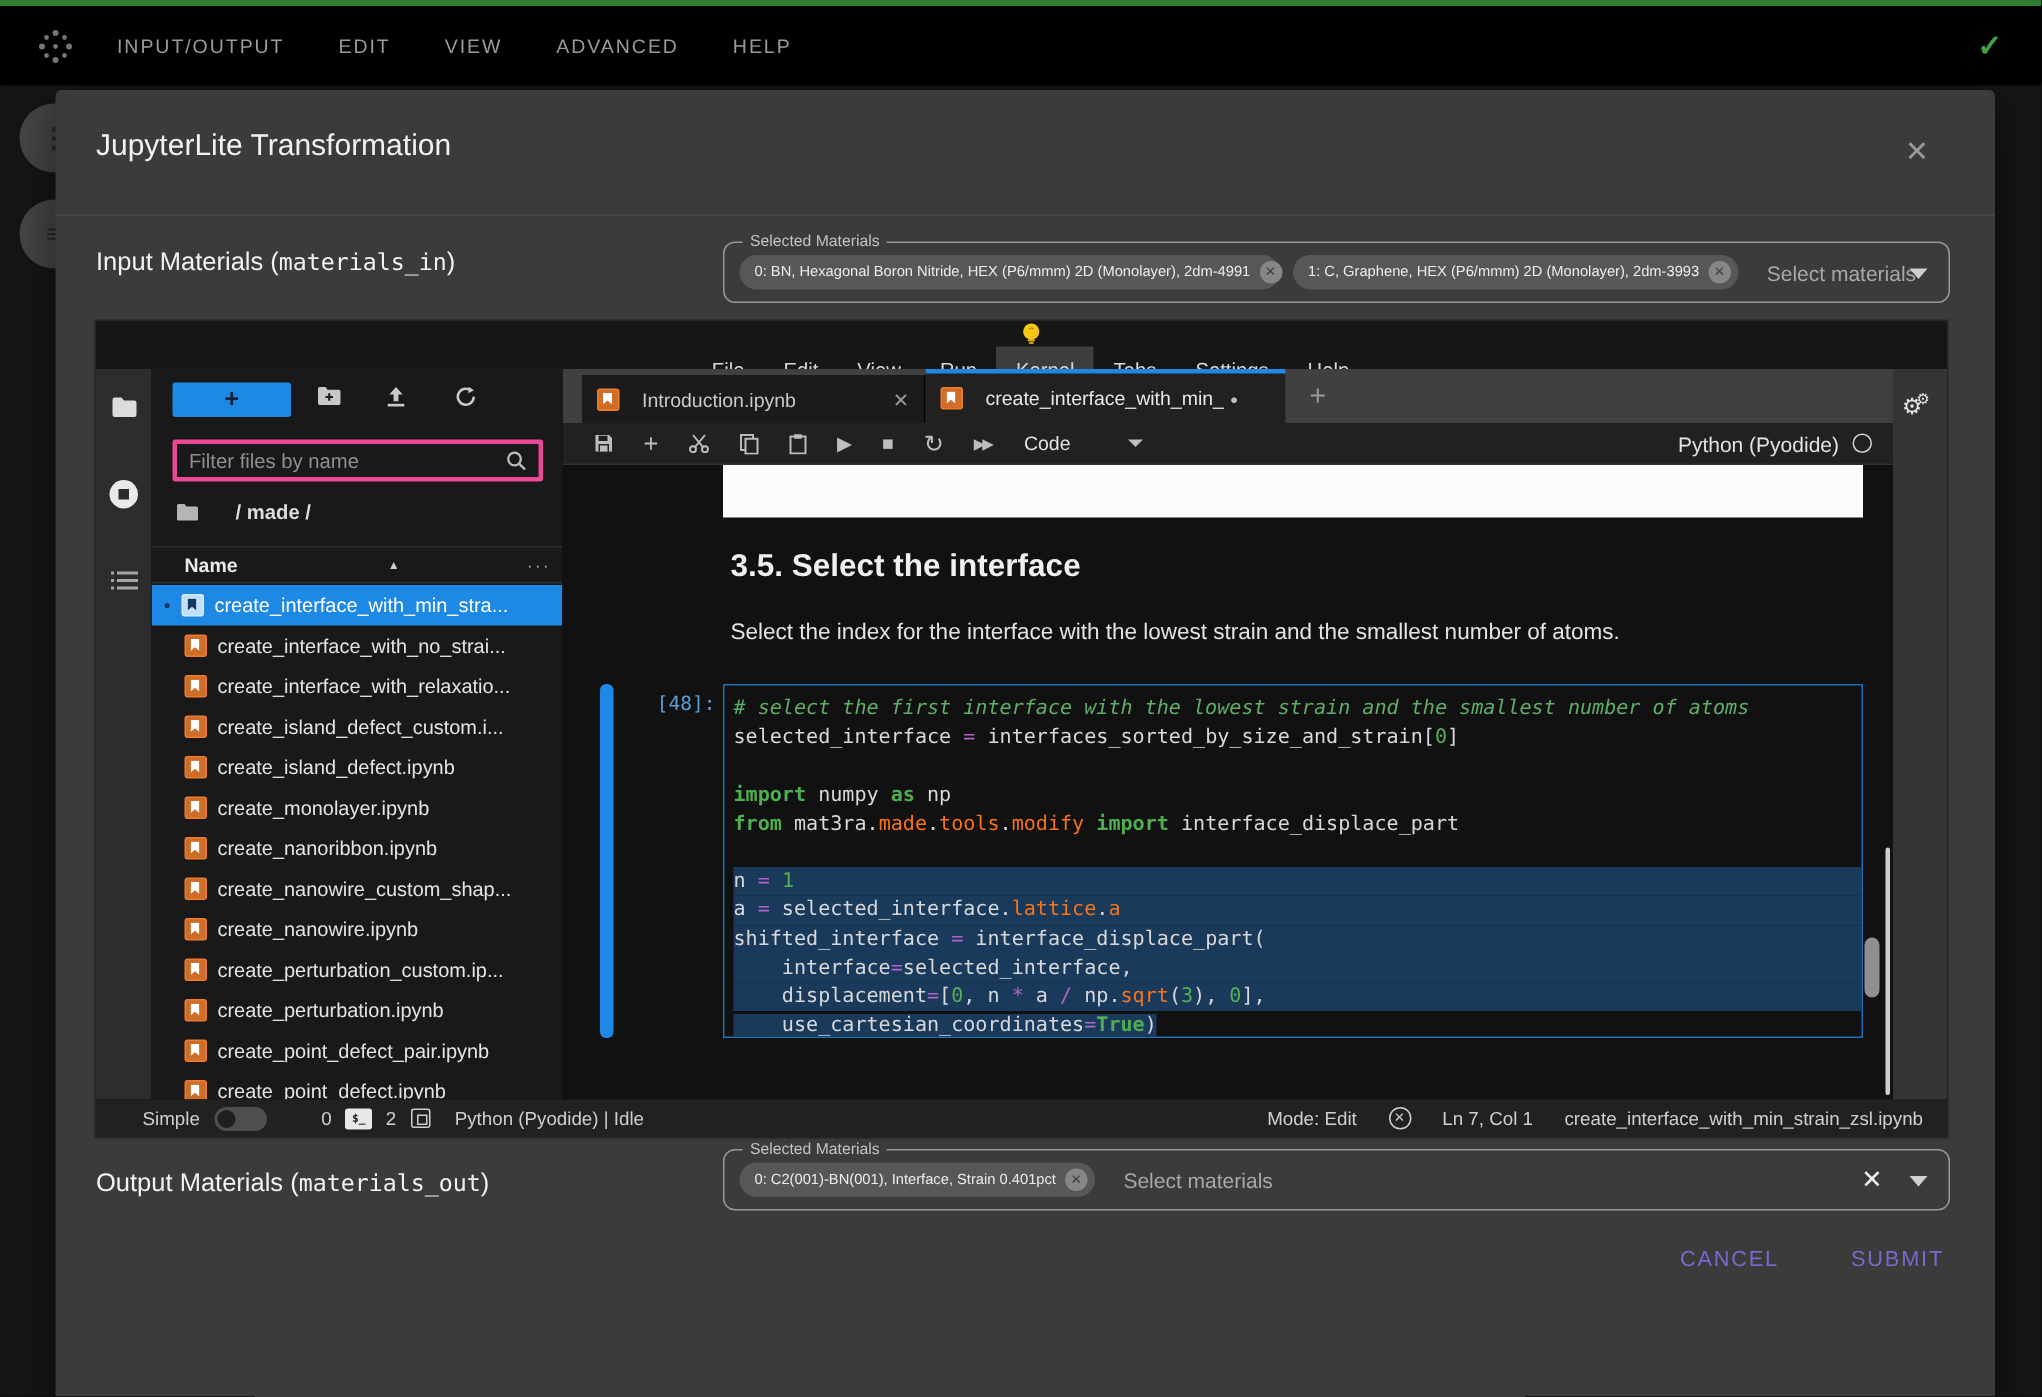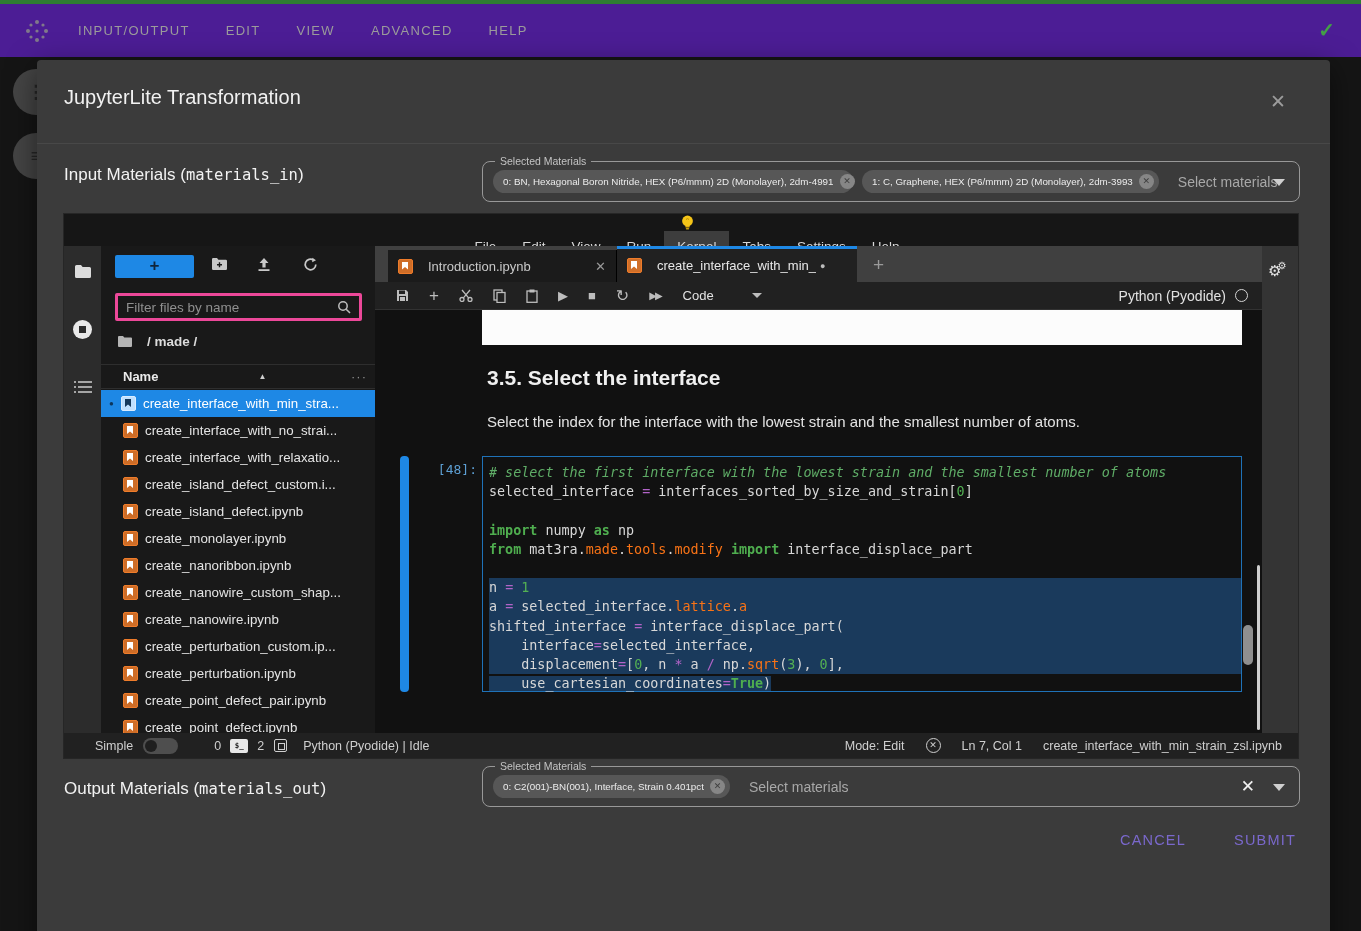--- a/index.html
+++ b/index.html
@@ -6,21 +6,21 @@
   html,body { background:#0f0f0f; }
   #canvas {
     position:relative; width:1361px; height:931px; overflow:hidden;
     background:#151515; font-family:"Liberation Sans", sans-serif;
     -webkit-font-smoothing:antialiased;
   }
   .mono { font-family:"DejaVu Sans Mono", monospace; }
 
   
   #top-strip { position:absolute; left:0; top:0; width:1361px; height:4px; background:#2e7d32; }
-  #appbar { position:absolute; left:0; top:4px; width:1361px; height:53px; background:#4c1d95; display:flex; align-items:center; }
+  #appbar { position:absolute; left:0; top:4px; width:1361px; height:53px; background:#000000; display:flex; align-items:center; }
   #app-logo { margin-left:24px; width:26px; height:26px; flex:0 0 auto; opacity:.85; }
   #app-menu { display:flex; margin-left:28px; gap:36px; }
   #app-menu span { color:#9b9b9b; font-size:13px; letter-spacing:1.3px; cursor:default; }
   #app-check { position:absolute; right:26px; top:14px; color:#43a047; font-size:20px; font-weight:bold; }
 
   
   .bg-circle { position:absolute; width:46px; height:46px; border-radius:50%; background:#454545; z-index:1; display:flex; align-items:center; justify-content:center; }
   #bgc1 { left:13px; top:69px; }
   #bgc2 { left:13px; top:133px; }
   .bg-circle .glyph { color:#262626; font-size:18px; font-weight:bold; line-height:10px; }
@@ -76,21 +76,21 @@
 
   
   #jl-browser { width:274px; height:487px; background:#191919; position:relative; overflow:hidden; }
   #fb-new { position:absolute; left:14px; top:9px; width:79px; height:23px; background:#1e88e5; border-radius:2px; color:#10253a; font-size:17px; font-weight:bold; text-align:center; line-height:22px; cursor:pointer; }
   .fb-tbicon { position:absolute; top:11px; cursor:pointer; }
   #fb-newfolder { left:110px; }
   #fb-upload { left:156px; }
   #fb-refresh { left:202px; }
   #fb-filter { position:absolute; left:14px; top:47px; width:247px; height:28px; border:3px solid #ec4899; border-radius:2px; display:flex; align-items:center; padding:0 8px; }
   #fb-filter .ph { color:#8f8f8f; font-size:13.5px; flex:1; }
-  #fb-crumb { position:absolute; left:16px; top:88px; display:flex; align-items:center; gap:14px; color:#dcdcdc; font-size:13.5px; font-weight:bold; }
+  #fb-crumb { position:absolute; left:16px; top:88px; display:flex; align-items:center; gap:24px; color:#dcdcdc; font-size:13.5px; font-weight:bold; }
   #fb-header { position:absolute; left:0; top:118px; width:274px; height:25px; border-top:1px solid #2e2e2e; border-bottom:1px solid #2e2e2e; display:flex; align-items:center; }
   #fb-header .hname { margin-left:22px; color:#eaeaea; font-size:13px; font-weight:bold; }
   #fb-header .hcaret { margin-left:100px; color:#cfcfcf; font-size:8px; }
   #fb-header .hmore { position:absolute; right:8px; color:#8f8f8f; font-size:13px; letter-spacing:1px; }
   #fb-rows { position:absolute; left:0; top:144px; width:274px; height:343px; overflow:hidden; }
   .fb-row { height:27px; display:flex; align-items:center; padding-left:22px; position:relative; cursor:pointer; }
   .fb-row.selected { background:#1e88e5; padding-left:8px; }
   .fb-row .odot { width:8px; color:rgba(0,0,0,.6); font-size:8px; margin-right:4px; }
   .nb-icon { width:15px; height:15px; border:1.5px solid #ef7c2a; border-radius:2px; background:rgba(239,124,42,.85); margin-right:7px; flex:0 0 auto; position:relative; }
   .nb-icon::after { content:""; position:absolute; left:3px; top:2px; width:6px; height:8px; background:#fff;

